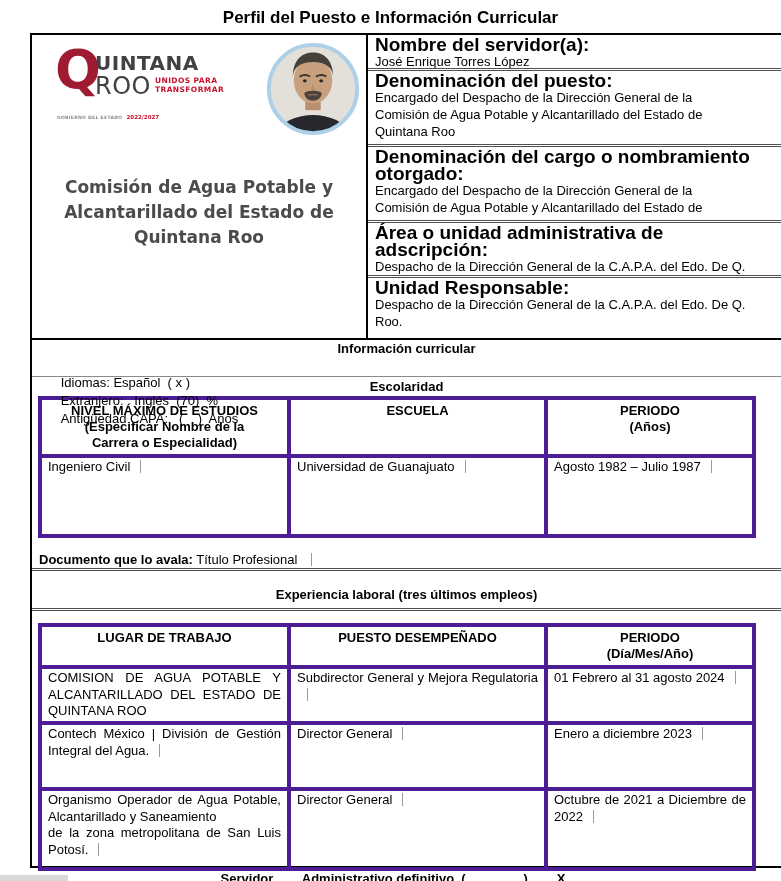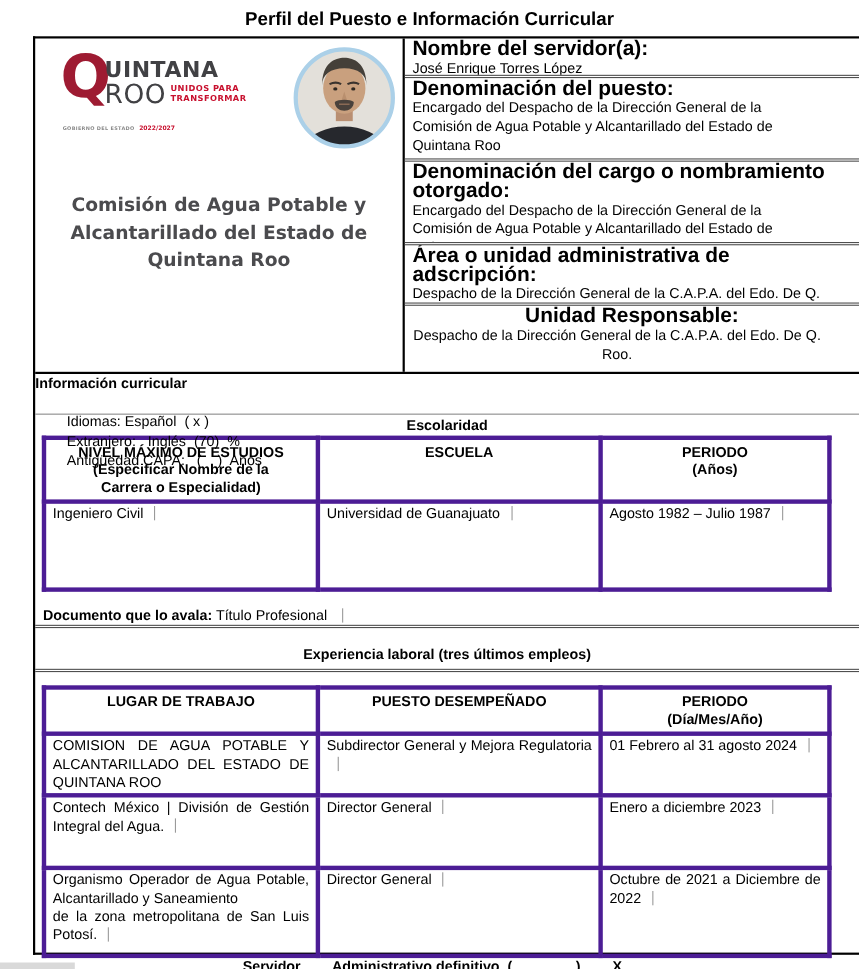--- a/index.html
+++ b/index.html
@@ -38,27 +38,27 @@
   .photo { margin-left:auto; margin-right:5px; width:96px; height:96px; }
   .org-name {
     margin:38px auto 0; width:300px; text-align:center;
     font-family:"DejaVu Sans", sans-serif; font-weight:bold;
     font-size:17px; line-height:25px; color:#4b4b4e;
   }
   .header-fields { flex:1; display:flex; flex-direction:column; }
   .hf { padding:1px 7px; border-bottom:3px double #4f4f4f; overflow:hidden; }
   .hf:last-child { border-bottom:none; }
   .hf0 { height:36px; } .hf1 { height:76px; } .hf2 { height:76px; }
-  .hf3 { height:55px; } .hf4 { height:60px;text-align:center; }
+  .hf3 { height:55px; } .hf4 { height:60px; }
   .f-label { font-weight:bold; font-size:19px; line-height:17px; }
   .f-value { font-size:13px; line-height:17px; width:372px; }
   
   .banner {
     border-top:2px solid #000; height:18px; line-height:18px;
-    text-align:left; font-weight:bold; font-size:13px;
+    text-align:center; font-weight:bold; font-size:13px;
   }
   .idiomas-row { height:20px; line-height:18px; padding-left:7px; white-space:pre; font-size:13px; }
   .idiomas-row .seg { display:inline-block; white-space:pre; }
   .seg1 { width:187px; } .seg2 { width:240px; }
   .thin-line { border-top:1px solid #8a8a8a; }
   .esc-banner { border-top:none; height:19px; line-height:19px; text-align:center; font-weight:bold; }
   
   table.inner { border-collapse:collapse; table-layout:fixed; width:714px; margin-left:6px; }
   table.inner th, table.inner td { border:4px solid #4c1d95; vertical-align:top; }
   table.inner th { font-size:13px; line-height:16px; font-weight:bold; text-align:center; padding:3px 4px; }

